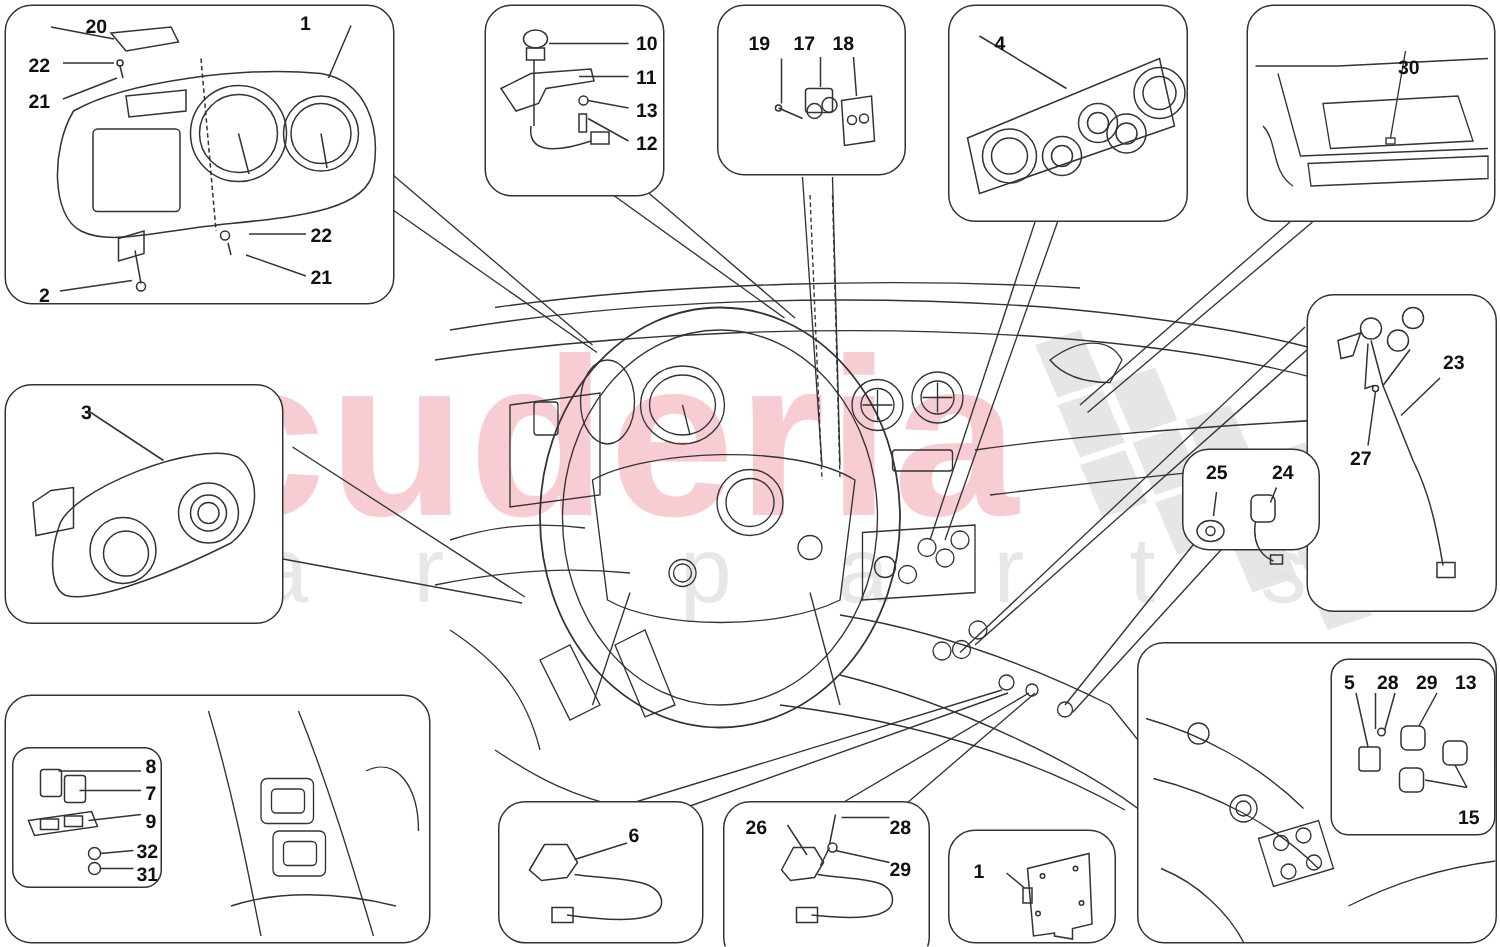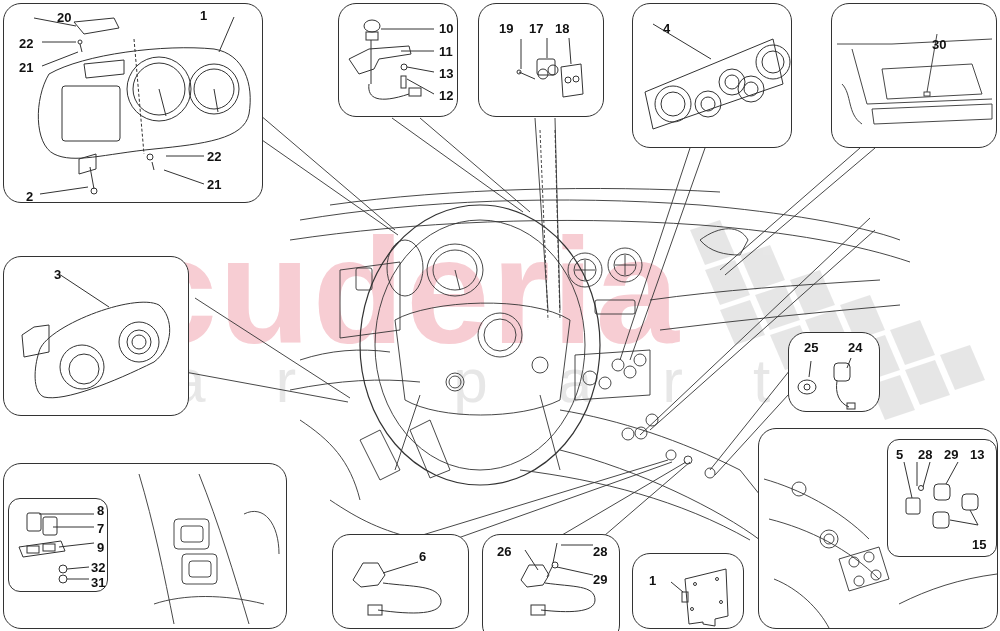--- a/index.html
+++ b/index.html
@@ -167,21 +167,21 @@
     </svg>
     <span class="callout" style="left:196px;top:5px;">1</span>
     <span class="callout" style="left:15px;top:7px;margin-left:38px;">20</span>
     <span class="callout" style="left:15px;top:33px;">22</span>
     <span class="callout" style="left:15px;top:57px;">21</span>
     <span class="callout" style="left:203px;top:146px;">22</span>
     <span class="callout" style="left:203px;top:174px;">21</span>
     <span class="callout" style="left:22px;top:186px;">2</span>
   </div>
 
-  <div class="panel" style="left:338px;top:3px;width:120px;height:114px;">
+  <div class="panel" style="left:323px;top:3px;width:120px;height:128px;">
     <svg width="118" height="112" style="position:absolute;left:0;top:0">
       <g fill="none" stroke="#333" stroke-width="1">
         <ellipse cx="33" cy="22" rx="8" ry="6"></ellipse>
           <rect x="27" y="28" width="12" height="8"></rect>
         <path d="M10,55 L30,45 L70,42 L72,50 L40,55 L35,65 L20,70 Z"></path>
         <line x1="32" y1="36" x2="32" y2="80"></line>
         <path d="M30,80 C28,95 40,100 70,90"></path>
           <rect x="70" y="84" width="12" height="8"></rect>
         <circle cx="65" cy="63" r="3"></circle>
           <rect x="62" y="72" width="5" height="12"></rect>
@@ -257,22 +257,40 @@
         <circle cx="135" cy="85" r="20"></circle>
           <circle cx="135" cy="85" r="12"></circle>
           <circle cx="135" cy="85" r="7"></circle>
         <path d="M18,78 L30,70 L45,68 L45,95 L20,100 Z"></path>
         <path d="M55,17 L105,50"></path>
       </g>
     </svg>
     <span class="callout" style="left:50px;top:11px;">3</span>
   </div>
 
-
-  <div class="panel" style="left:788px;top:332px;width:92px;height:80px;">
+  <div class="panel" style="left:871px;top:196px;width:127px;height:212px;">
+    <svg width="125" height="210" style="position:absolute;left:0;top:0">
+      <g fill="none" stroke="#333" stroke-width="1">
+        <circle cx="42" cy="22" r="7"></circle>
+          <circle cx="70" cy="15" r="7"></circle>
+          <circle cx="60" cy="30" r="7"></circle>
+        <path d="M20,30 L35,25 L30,40 L22,42 Z"></path>
+        <path d="M42,30 L50,60 L68,36 M50,60 L70,110 C80,130 85,150 90,180"></path>
+        <path d="M40,32 L38,62 L44,60"></path>
+        <rect x="86" y="178" width="12" height="10"></rect>
+        <circle cx="45" cy="62" r="2"></circle>
+          <line x1="45" y1="64" x2="40" y2="100"></line>
+        <path d="M88,55 L62,80"></path>
+      </g>
+    </svg>
+    <span class="callout" style="left:90px;top:38px;">23</span>
+    <span class="callout" style="left:28px;top:102px;">27</span>
+  </div>
+
+  <div class="panel" style="left:788px;top:299px;width:92px;height:68px;">
     <svg width="90" height="78" style="position:absolute;left:0;top:0">
       <g fill="none" stroke="#333" stroke-width="1">
         <ellipse cx="18" cy="54" rx="9" ry="7"></ellipse>
           <circle cx="18" cy="54" r="3"></circle>
         <rect x="45" y="30" width="16" height="18" rx="4"></rect>
         <path d="M48,48 C46,60 50,70 60,74"></path>
           <rect x="58" y="70" width="8" height="6"></rect>
         <path d="M22,28 L20,44 M62,25 L58,35"></path>
       </g>
     </svg>

